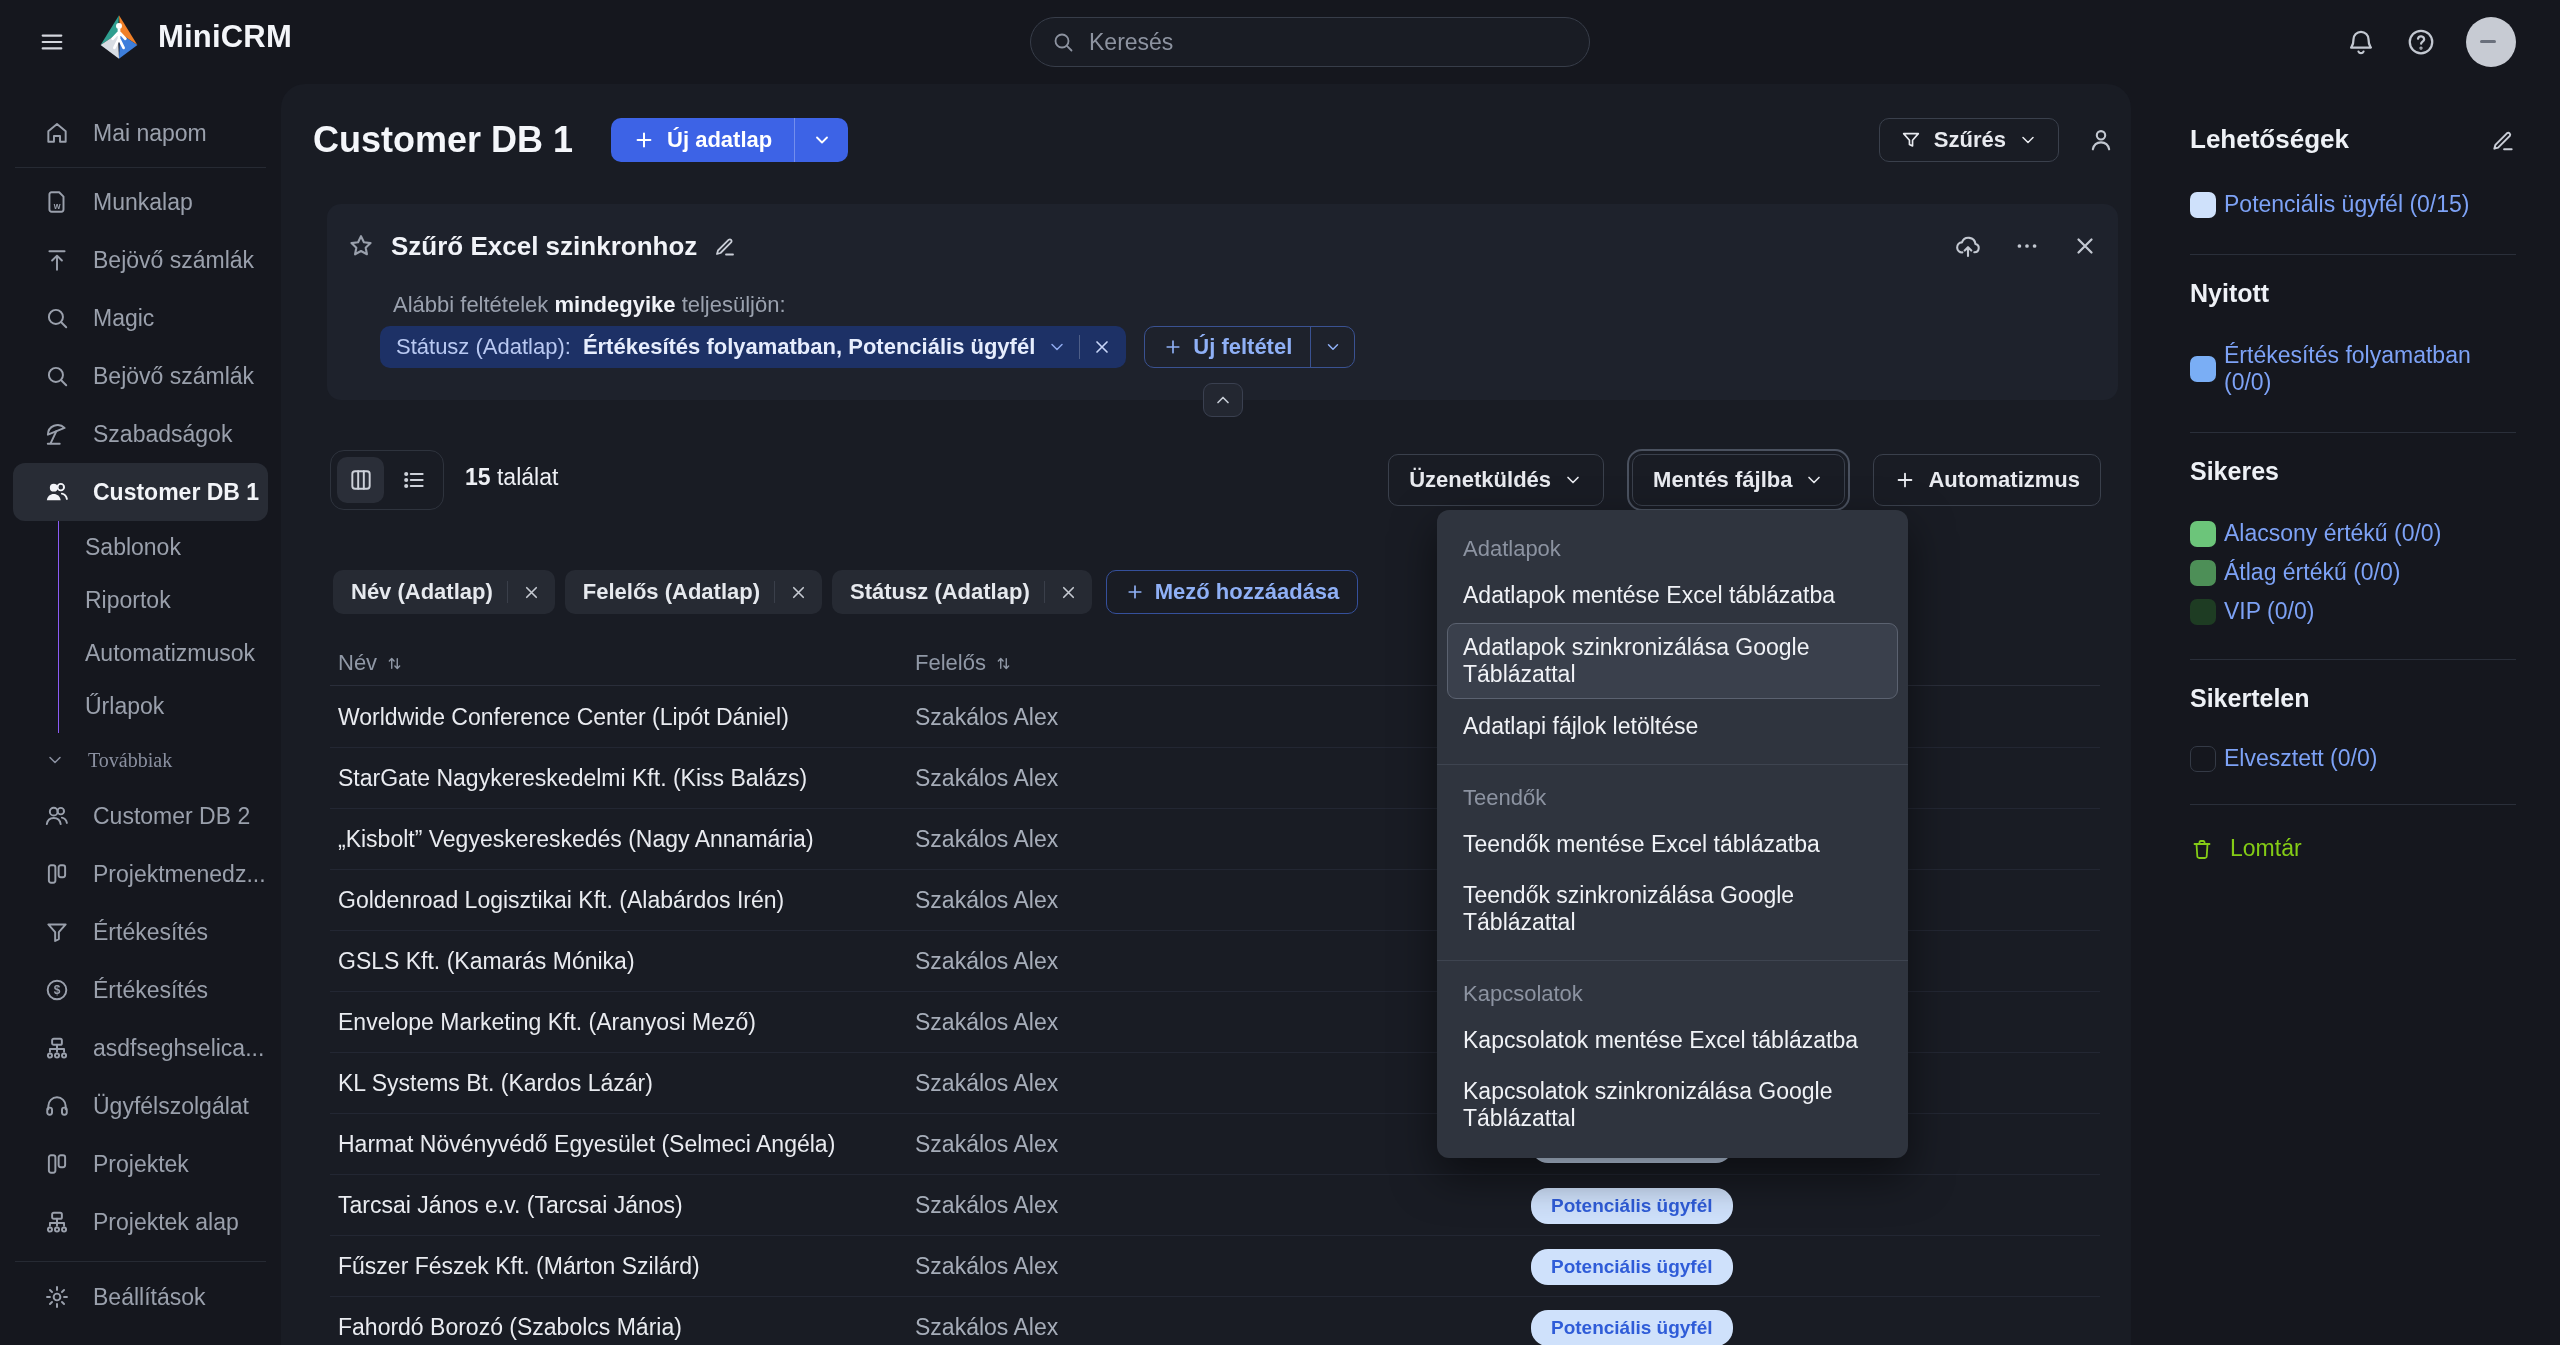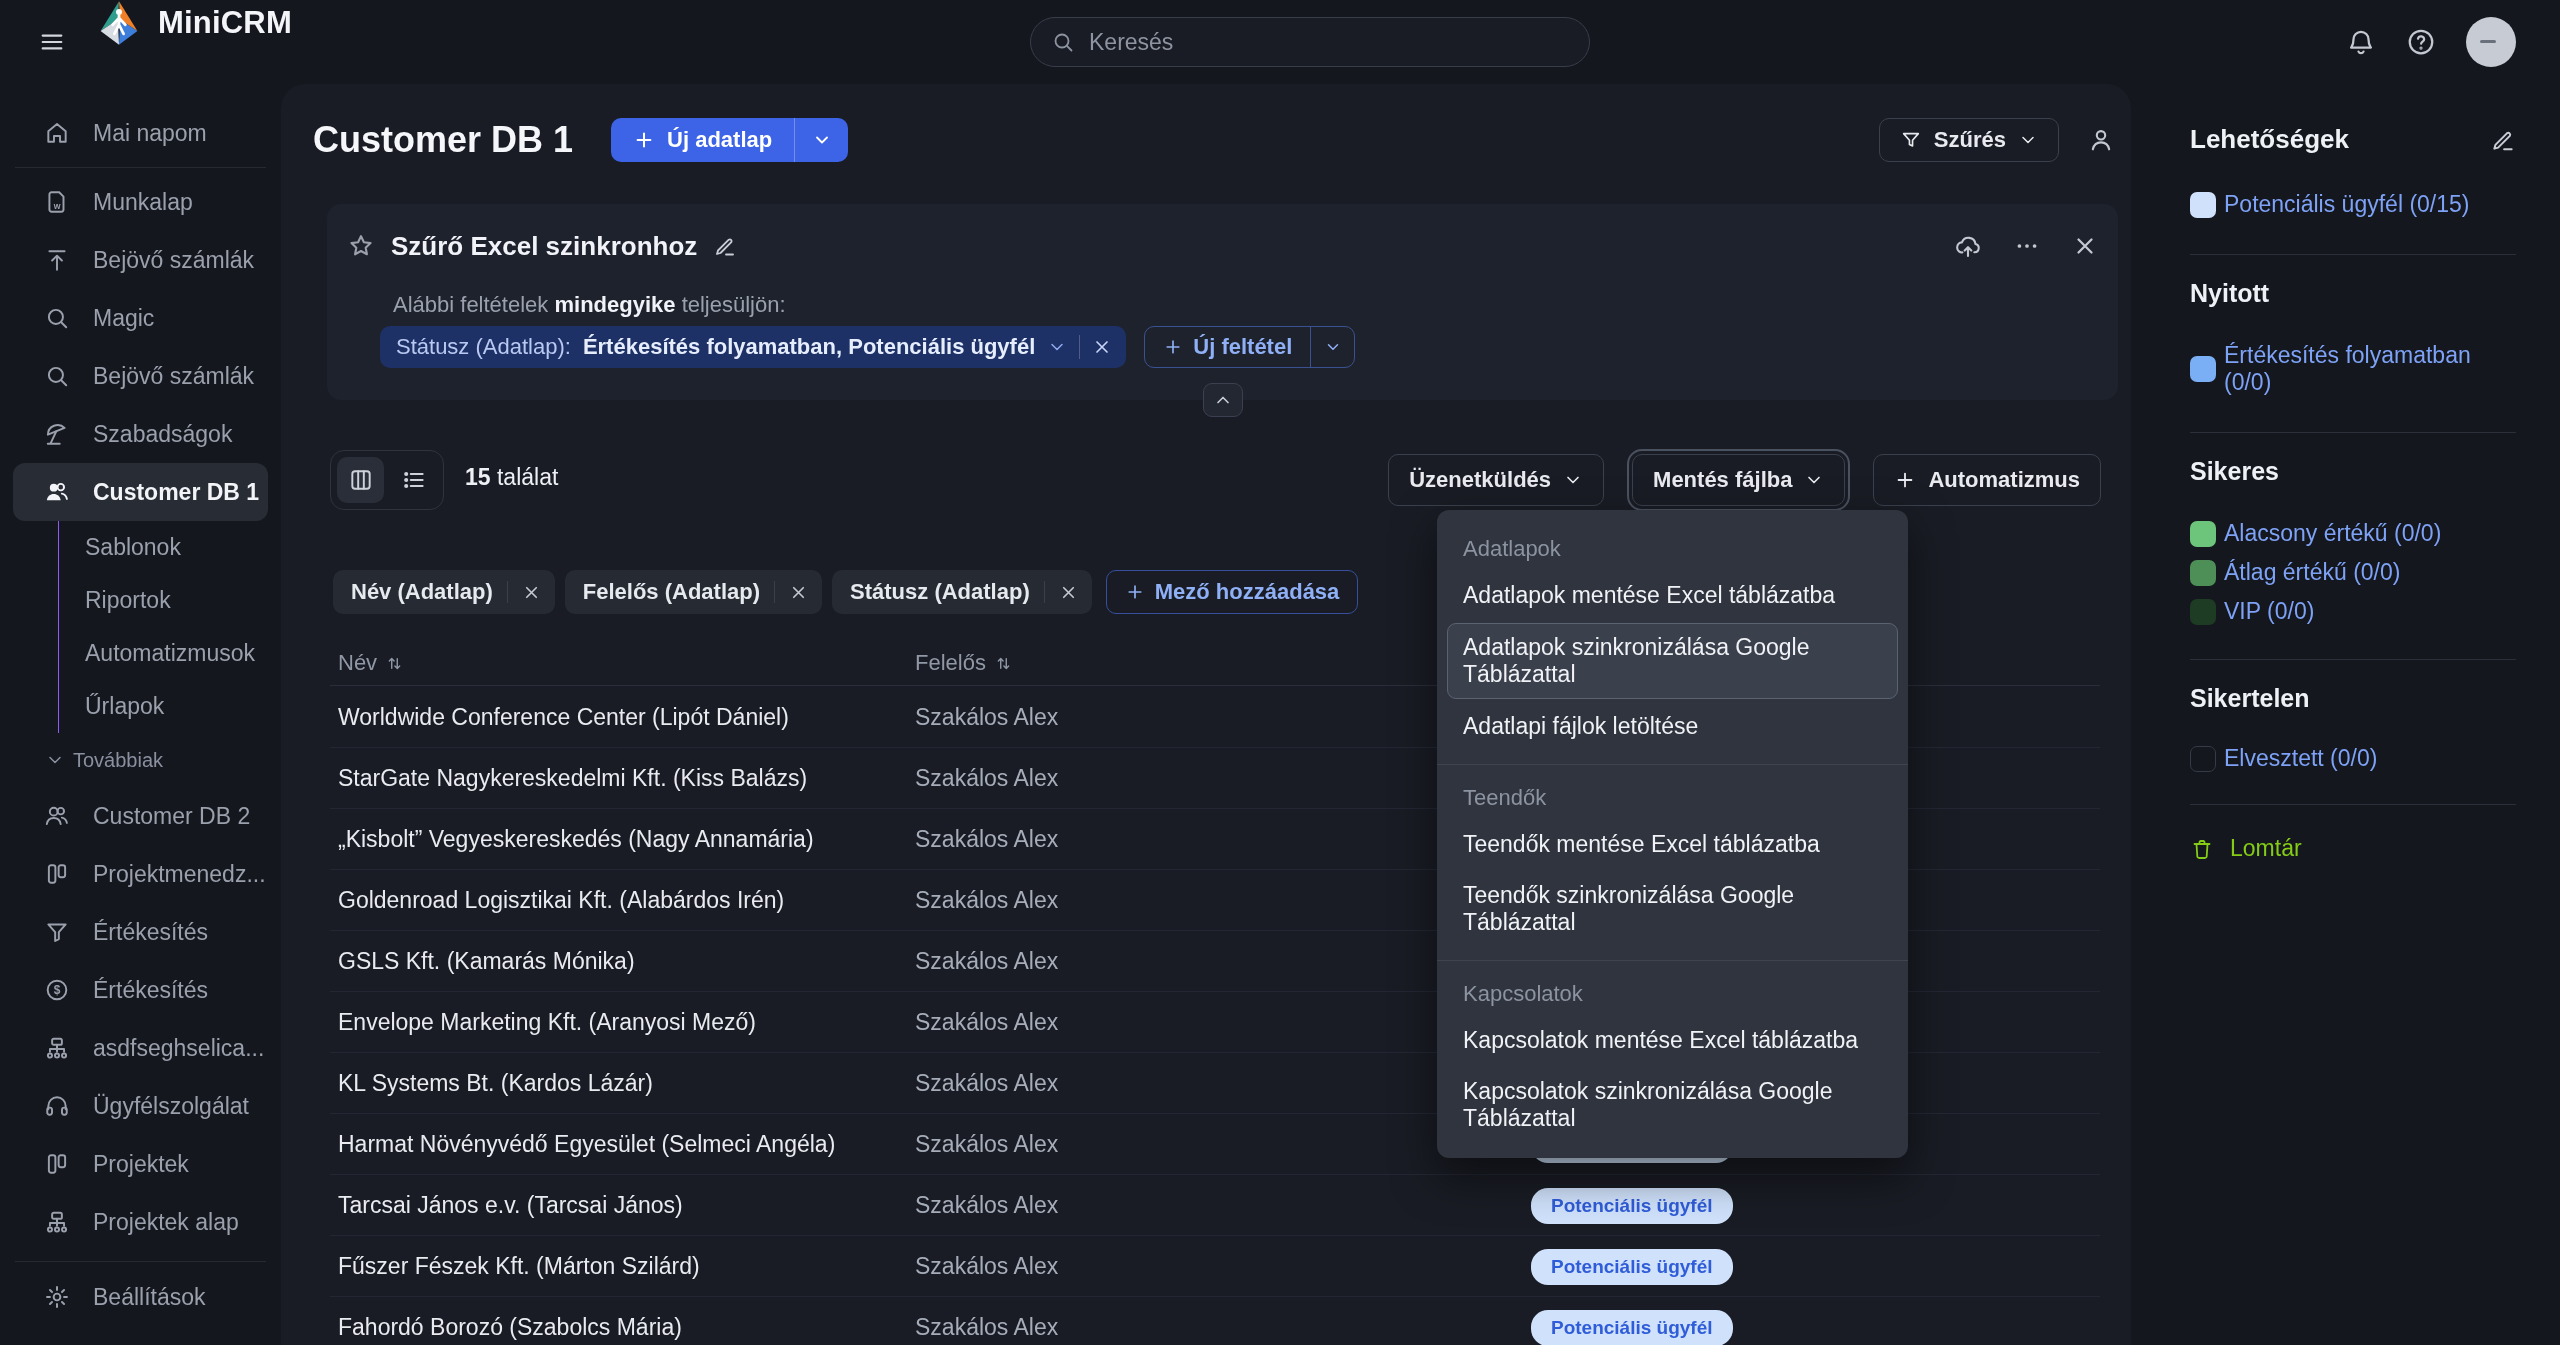--- a/index.html
+++ b/index.html
@@ -9,43 +9,43 @@
     background:#15171e; color:#e8eaef;
     -webkit-font-smoothing: antialiased;
   }
   #app { position:relative; width:2560px; height:1345px; background:#15171e; }
 
   .ic { fill:none; stroke:currentColor; stroke-width:1.8; stroke-linecap:round; stroke-linejoin:round; }
 
   
   .topbar { position:absolute; left:0; top:0; width:2560px; height:84px; }
   .hamburger { position:absolute; left:30px; top:21px; width:44px; height:44px; background:none; border:none; color:#d3d6dd; cursor:pointer; }
-  .brand { position:absolute; left:96px; top:0; display:flex; align-items:center; gap:16px; }
+  .brand { position:absolute; left:96px; top:14px; display:flex; align-items:center; gap:16px; }
   .brand-name { font-size:31px; font-weight:800; color:#f3f5f9; letter-spacing:.2px; }
   .searchbox { position:absolute; left:1030px; top:17px; width:560px; height:50px;
     border:1px solid #373d49; border-radius:25px; background:#191c24;
     display:flex; align-items:center; padding:0 20px; gap:14px; color:#8d93a0; }
   .searchbox input { flex:1; background:transparent; border:none; outline:none; color:#e8eaef; font-size:23px; font-family:inherit; }
   .searchbox input::placeholder { color:#8d93a0; }
   .top-actions { position:absolute; right:44px; top:0; height:84px; display:flex; align-items:center; gap:30px; }
   .top-icon-btn { background:none; border:none; color:#c3c8d1; cursor:pointer; display:flex; align-items:center; }
   .avatar { width:50px; height:50px; border-radius:50%; background:#c7cbd3; border:none; cursor:pointer; position:relative; }
   .avatar::after { content:""; position:absolute; left:14px; top:23px; width:16px; height:3px; background:#6a707c; border-radius:2px; }
 
   
   .sidebar { position:absolute; left:0; top:84px; width:281px; bottom:0; padding-top:20px; }
   .s-item { height:58px; margin:0 13px; padding:0 10px 0 30px; display:flex; align-items:center; gap:22px;
     color:#9aa0ac; font-size:23px; border-radius:12px; cursor:pointer; white-space:nowrap; overflow:hidden; }
   .s-item .ic-wrap { width:28px; display:flex; justify-content:center; flex:none; }
   .s-item.selected { background:#282c35; color:#f2f4f8; font-weight:700; }
   .s-divider { border-top:1px solid #262a33; margin:5px 15px; }
   .sub-list { margin-left:58px; border-left:1px solid #8b5cf6; padding-left:26px; }
   .sub-item { height:53px; display:flex; align-items:center; color:#9aa0ac; font-size:23px; cursor:pointer; }
-  .more-row { height:54px; margin:0 13px; padding:0 10px 0 32px; display:flex; align-items:center; gap:8px;
-    color:#8a90a0; font-size:20px; cursor:pointer; }
+  .more-row { height:54px; margin:0 13px; padding:0 10px 0 32px; display:flex; align-items:center; gap:23px;
+    color:#8a90a0; font-size:20px; cursor:pointer;font-family:Liberation Serif, serif; }
 
   
   .panel { position:absolute; left:281px; top:84px; width:1850px; height:1261px;
     background:#191c24; border-radius:24px 24px 0 0; }
 
   .head-row { position:absolute; left:32px; top:30px; right:16px; height:52px; display:flex; align-items:center; }
   .page-title { font-size:36px; font-weight:800; color:#f4f6fa; }
   .split-btn { display:flex; margin-left:38px; height:44px; border-radius:10px; overflow:hidden; }
   .split-main { display:flex; align-items:center; gap:12px; padding:0 22px; background:#3d63e6; color:#fff;
     font-size:22px; font-weight:700; border:none; cursor:pointer; font-family:inherit; }

